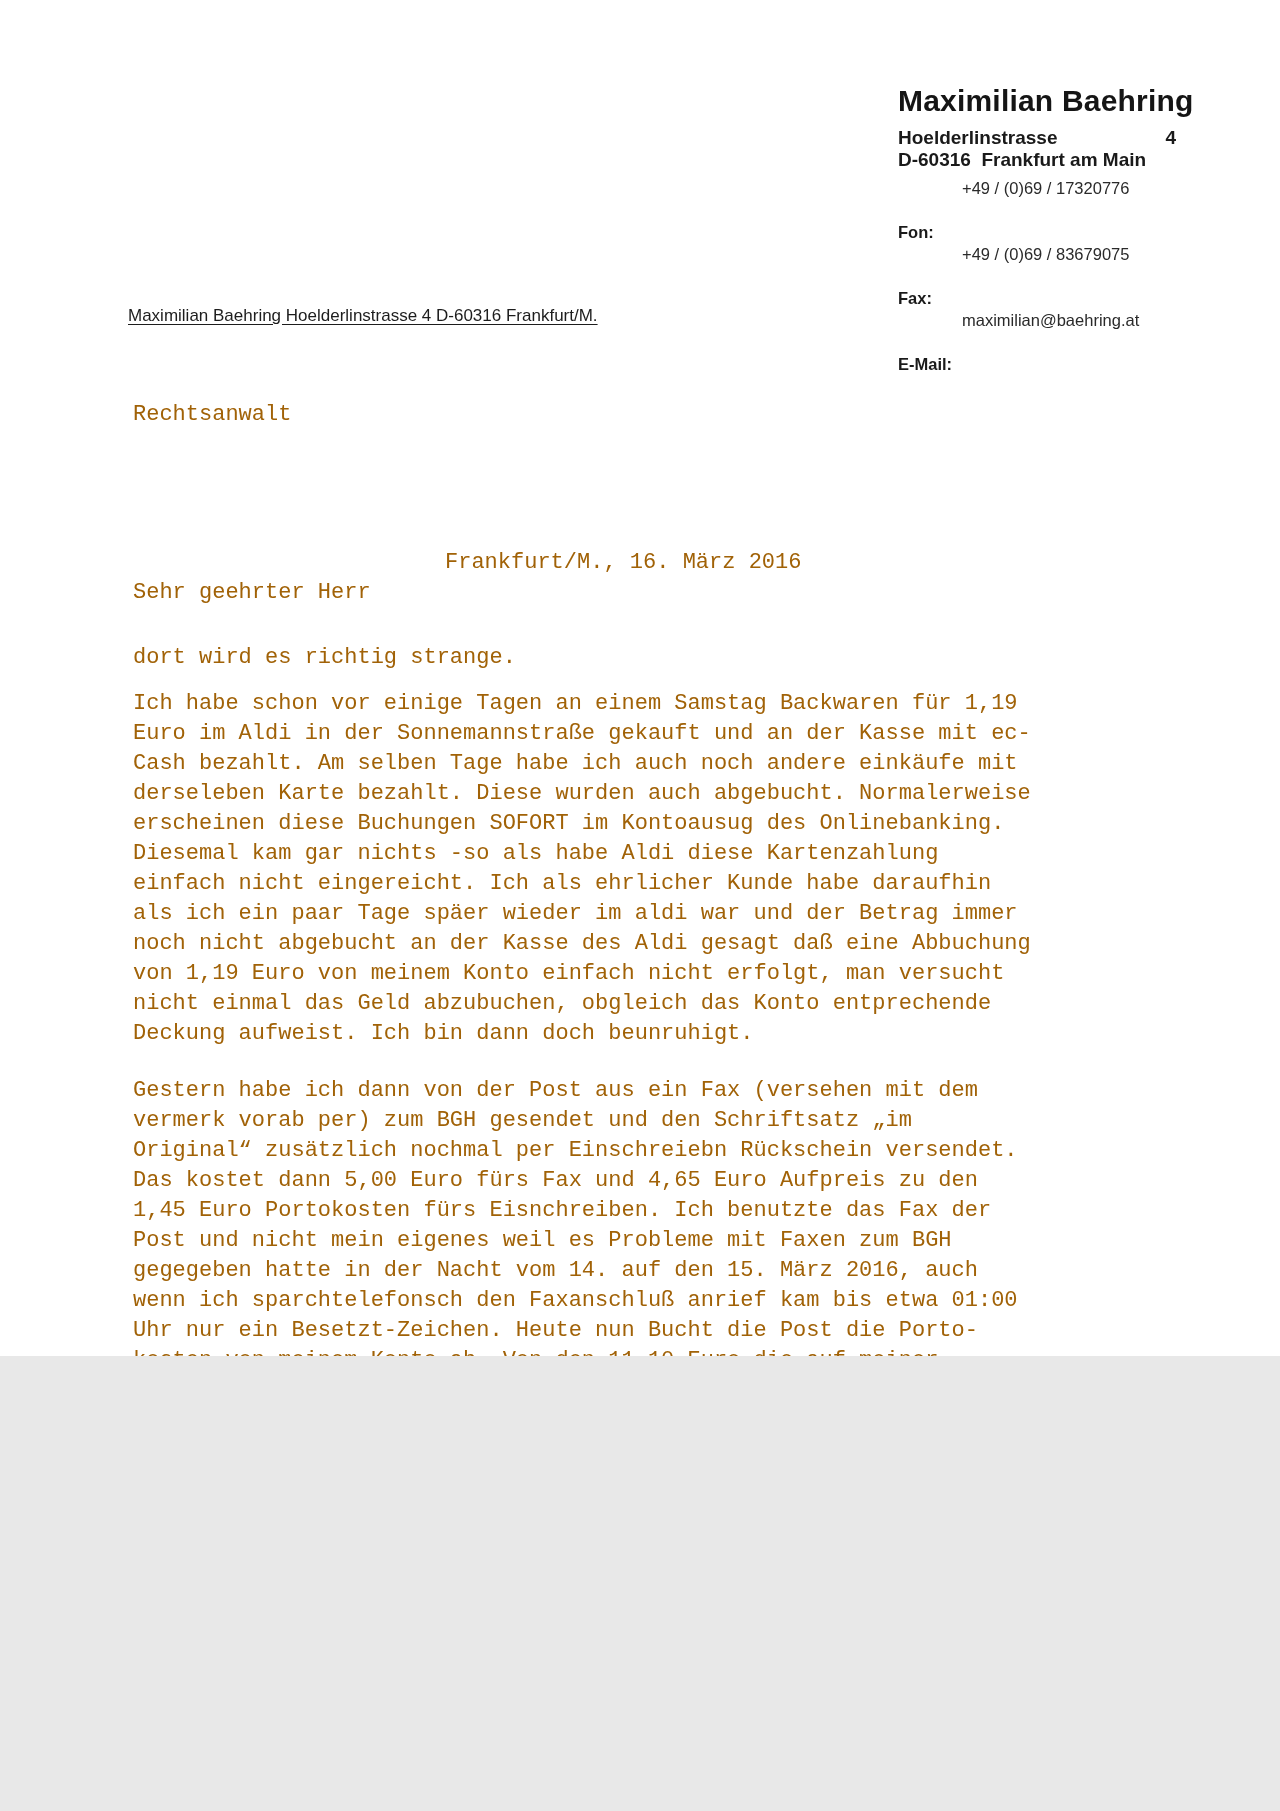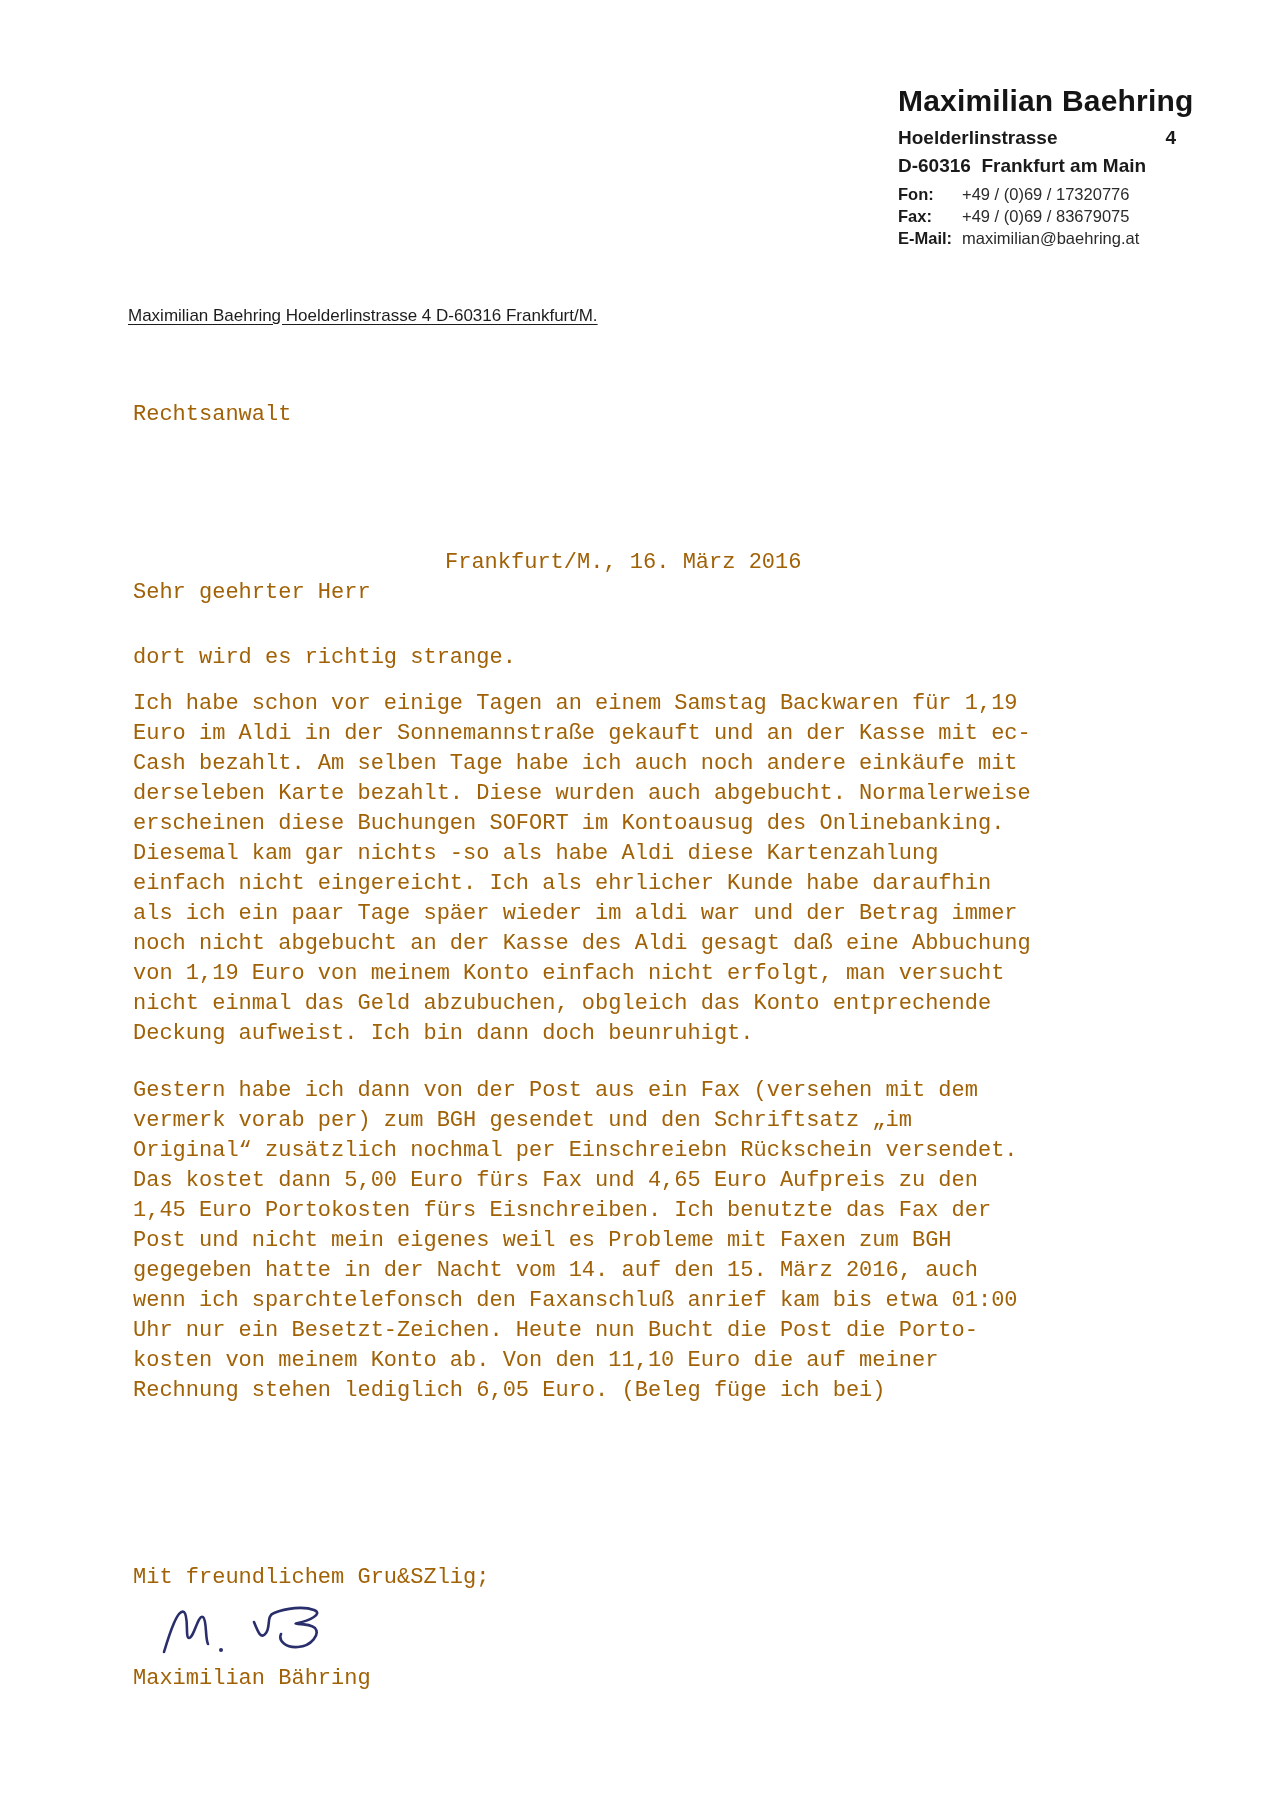--- a/index.html
+++ b/index.html
@@ -1,19 +1,19 @@
 <!DOCTYPE html>
 <html><head>
 <meta charset="utf-8">
 <style>
   html, body { margin: 0; padding: 0; background: #e8e8e8; }
   .page {
     position: relative;
     width: 1280px;
-    height: 1811px;
+    height: 1356px;
     margin: 0 auto;
     background: #ffffff;
     overflow: hidden;
     font-family: "Liberation Sans", sans-serif;
     color: #222;
   }
 
   
   .letterhead {
     position: absolute;
@@ -28,31 +28,30 @@
     letter-spacing: 0.2px;
     white-space: nowrap;
     margin-bottom: 9px;
   }
   .lh-street-row {
     display: flex;
     justify-content: space-between;
     font-size: 19px;
     font-weight: bold;
     color: #1a1a1a;
-    margin-bottom: 6px;
   }
   .lh-city {
     font-size: 19px;
     font-weight: bold;
     color: #1a1a1a;
     white-space: pre;
     margin-bottom: 8px;
   }
   .lh-contacts { display: grid; grid-template-columns: 64px 1fr; row-gap: 3px; }
-  .lh-contact-label { font-size: 16.5px; font-weight: bold; color: #1a1a1a; }
+  .lh-contact-label { font-size: 16.5px; font-weight: bold; color: #1a1a1a; margin-top: 44px; }
   .lh-contact-value { font-size: 16.5px; color: #2a2a2a; white-space: nowrap; }
 
   
   .sender-line {
     position: absolute;
     left: 128px;
     top: 306px;
     font-size: 17px;
     color: #1d1d1d;
     text-decoration: underline;

